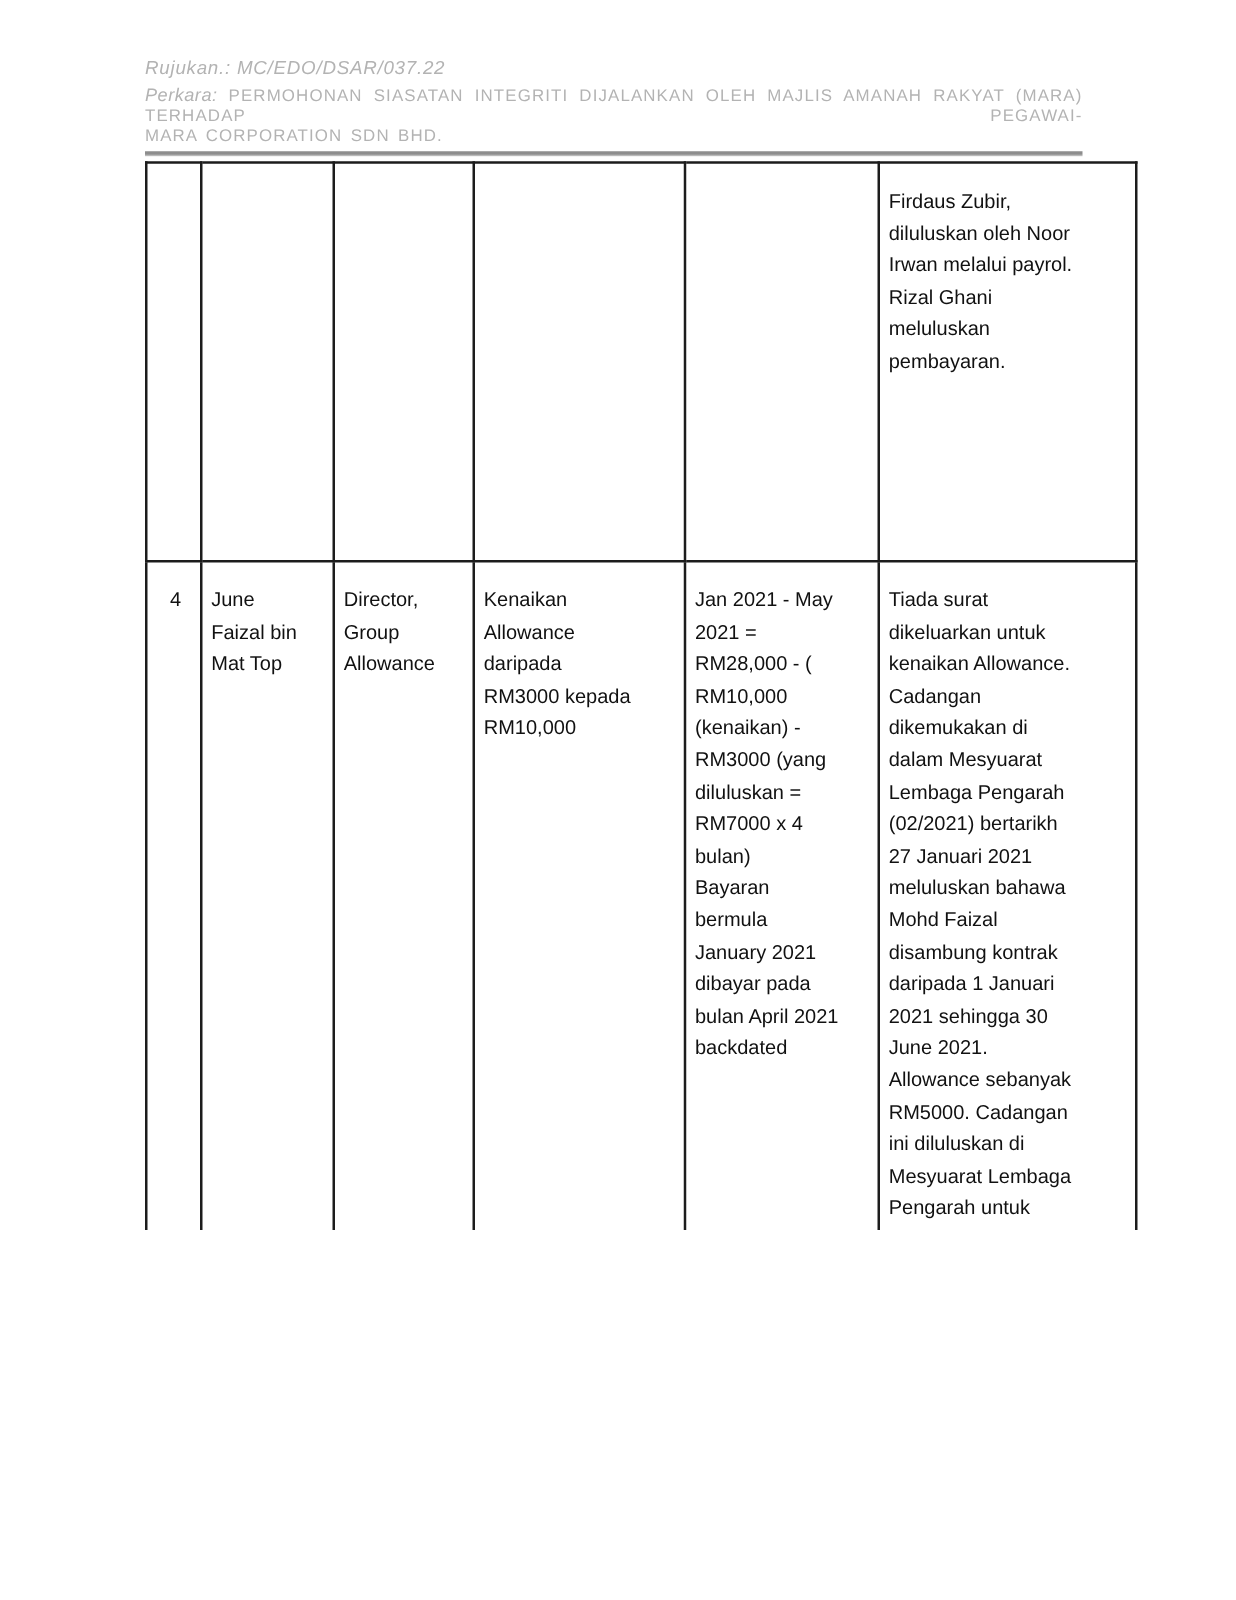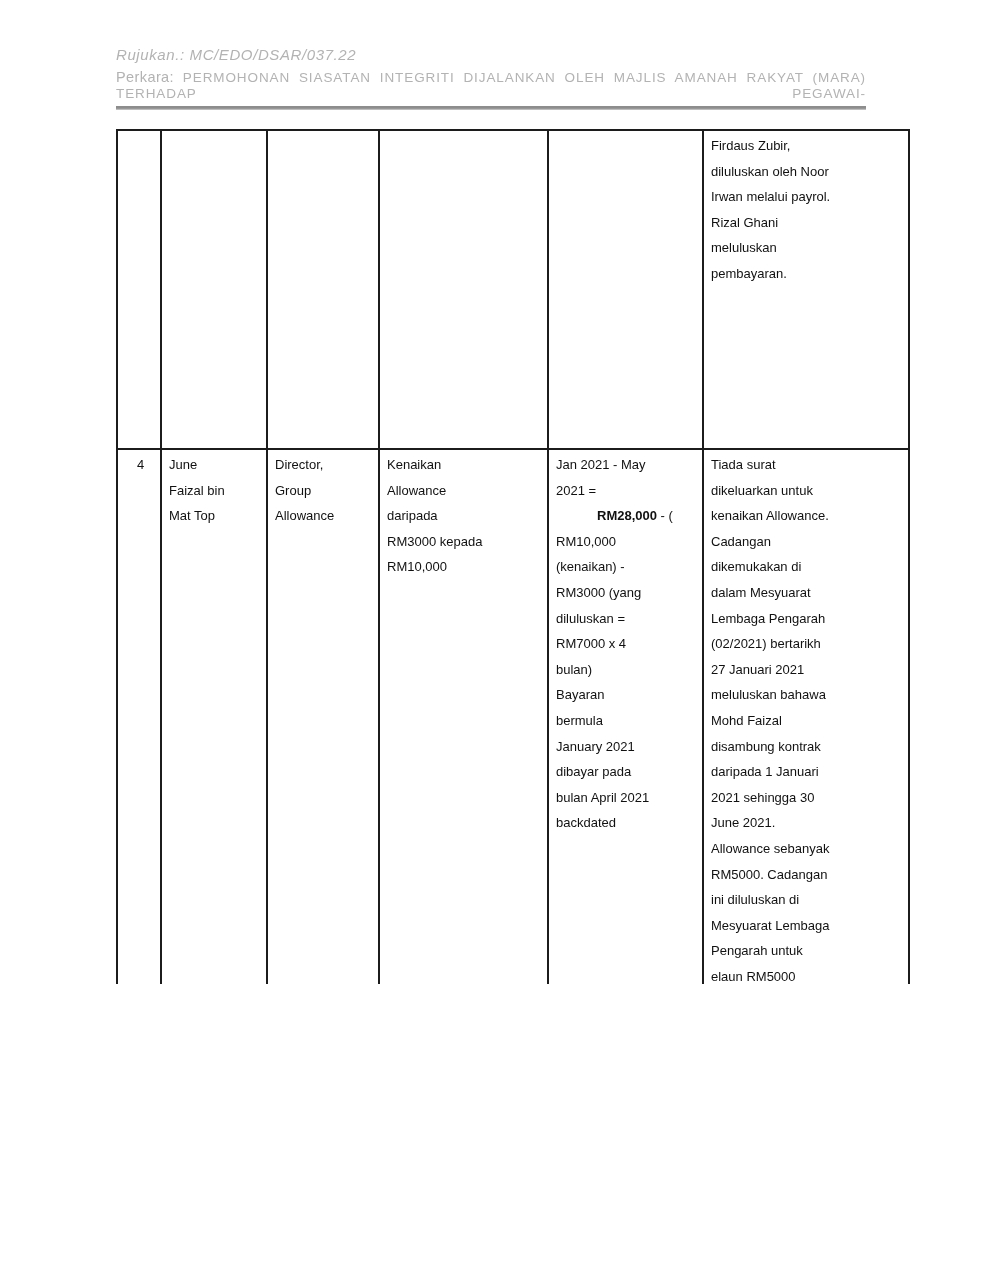--- a/index.html
+++ b/index.html
@@ -33,20 +33,21 @@
     font-size: 13.5px;
     line-height: 16px;
     letter-spacing: 0.9px;
     word-spacing: 2px;
   }
   .justify-line {
     text-align: justify;
     text-align-last: justify;
   }
   .label-italic {
+    font-style: italic;
     text-transform: none;
     letter-spacing: 0.4px;
     font-size: 14.5px;
   }
   .header-rule {
     margin-top: 4px;
     width: 750px;
     height: 4px;
     background: linear-gradient(#8d8d8d, #8d8d8d 55%, #cfcfcf);
   }
@@ -56,30 +57,30 @@
     position: absolute;
     left: 116px;
     top: 129px;
     width: 792px;
     border-collapse: collapse;
     table-layout: fixed;
   }
   .doc-table td {
     border: 2px solid #1c1c1c;
     vertical-align: top;
-    font-size: 13px;
+    font-size: 16px;
     line-height: 25.6px;
     white-space: pre;
-    padding: 2px 4px 0 7px;
+    padding: 18px 4px 0 7px;
     overflow: hidden;
   }
   .row-cont td { height: 319px; }
   .row-main td { height: 745px; }
   .col-no { text-align: center; padding-left: 2px; }
-  .bold { font-weight: bold; margin-left: 41px; }
+  .bold { font-weight: normal; }
 
   
   .page-number {
     position: absolute;
     left: 828px;
     top: 1201px;
     font-size: 16.5px;
     font-weight: bold;
     letter-spacing: 0.5px;
     color: #000000;
@@ -87,20 +88,21 @@
 </style>
 </head>
 <body>
 
 <div class="page">
 
   <div class="doc-header">
     <div class="ref-line">Rujukan.: MC/EDO/DSAR/037.22</div>
     <div>
       <div class="subject-line justify-line"><span class="label-italic">Perkara:</span> <span>PERMOHONAN SIASATAN INTEGRITI DIJALANKAN OLEH MAJLIS AMANAH RAKYAT (MARA) TERHADAP PEGAWAI-</span></div>
+      <div class="subject-line">MARA CORPORATION SDN BHD.</div>
     </div>
     <div class="header-rule"></div>
   </div>
 
   <table class="doc-table">
     <colgroup>
       <col style="width:44px">
         <col style="width:106px">
         <col style="width:112px">
         <col style="width:169px">

